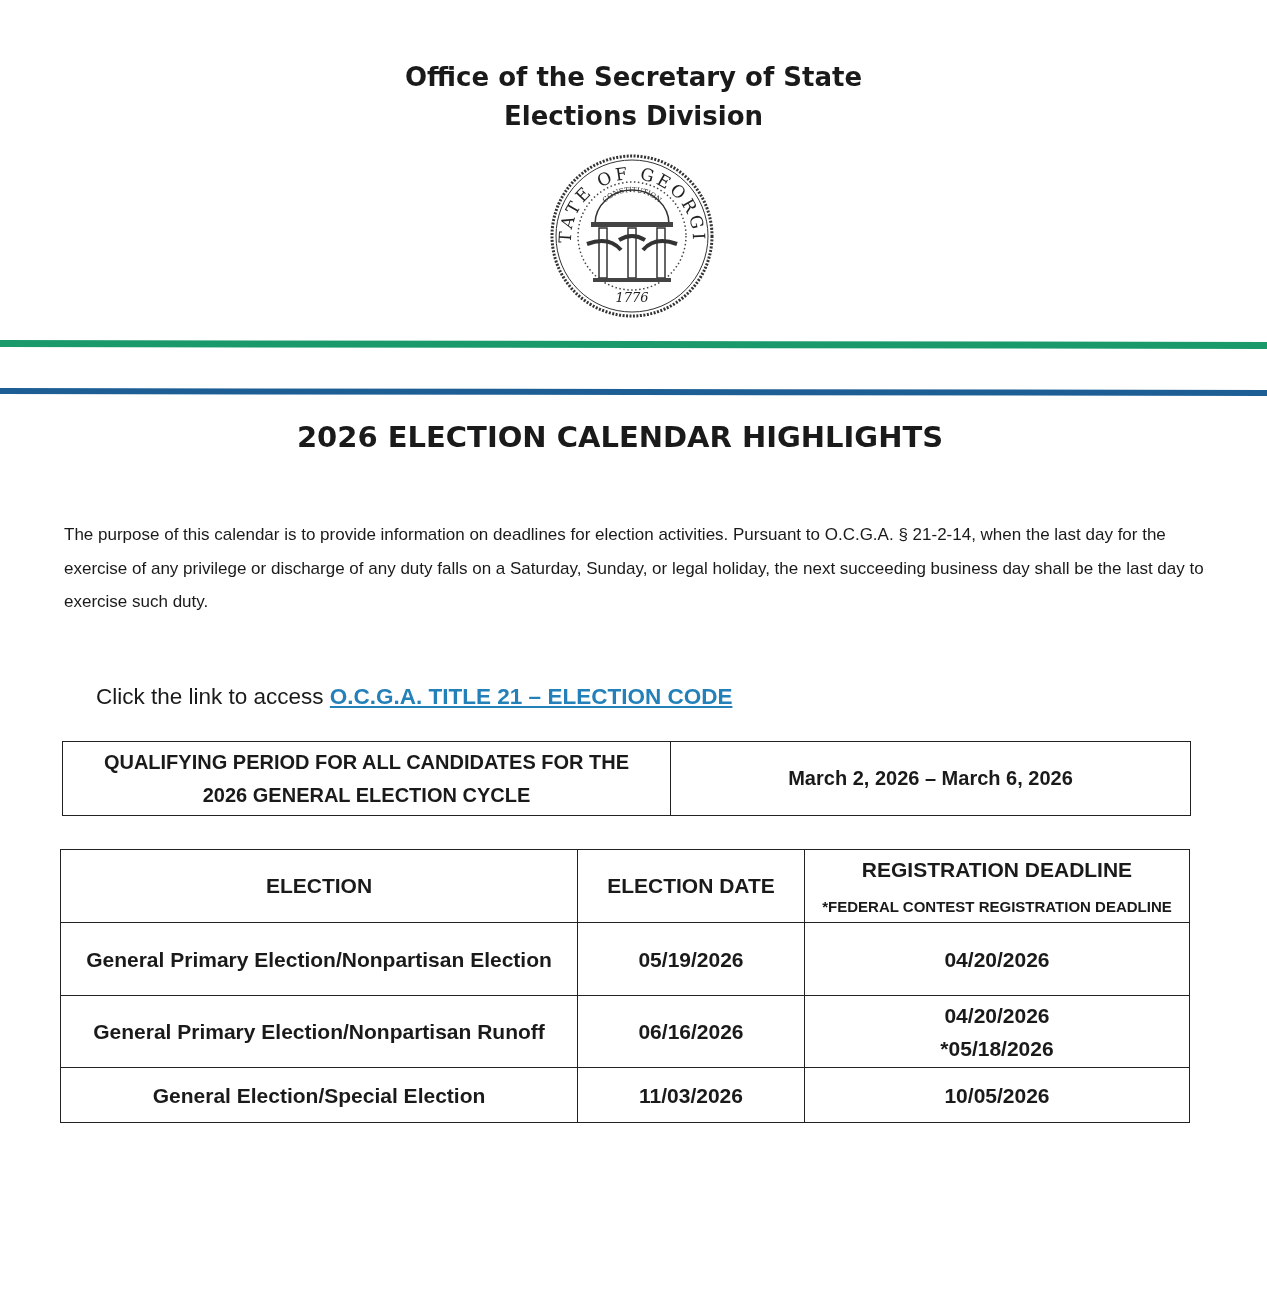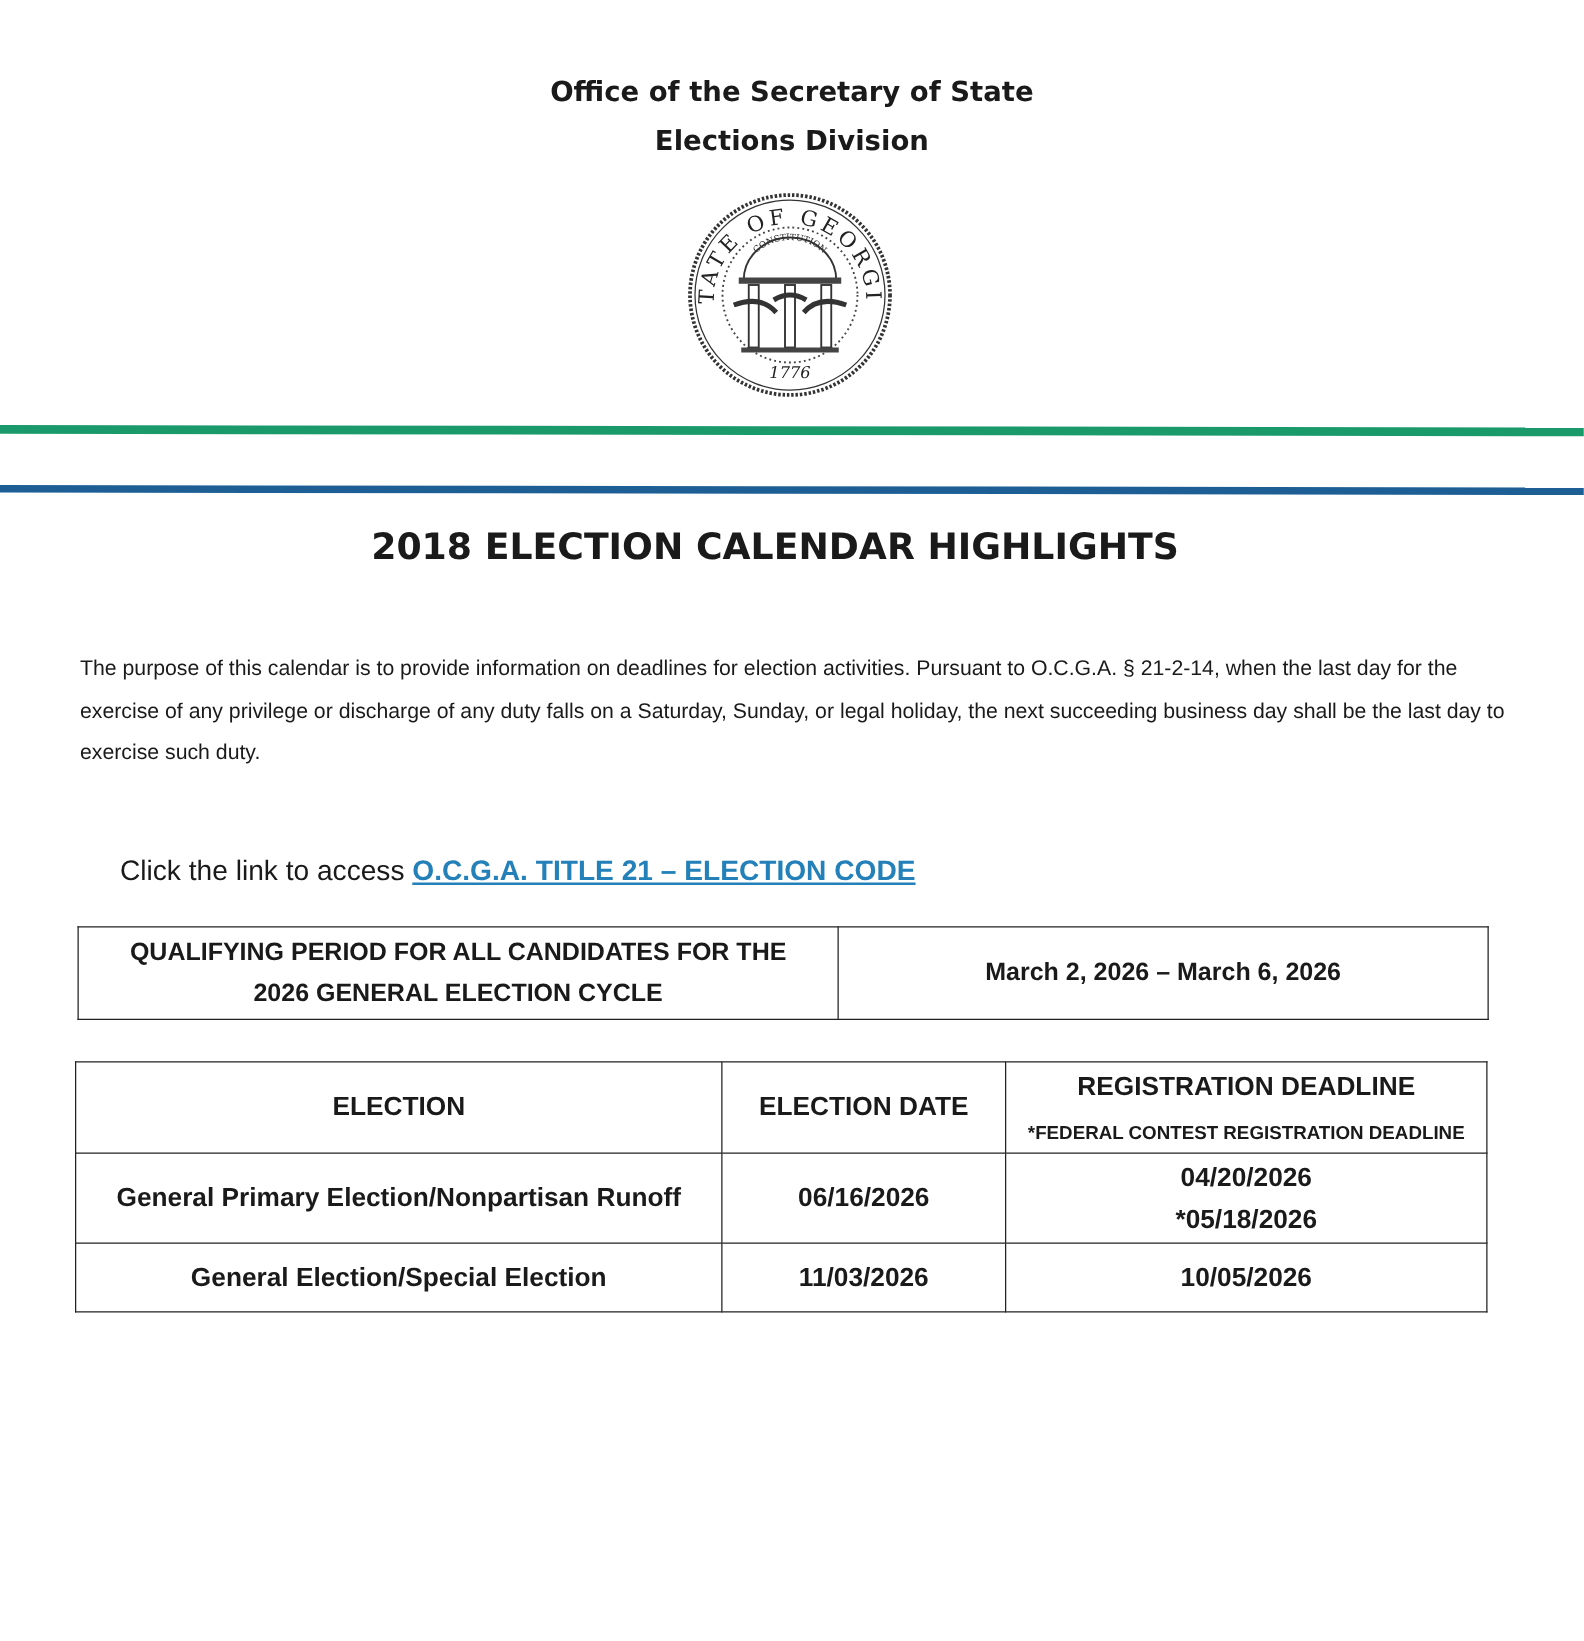--- a/index.html
+++ b/index.html
@@ -2,21 +2,21 @@
 <html><head>
   <meta charset="utf-8">
   <style>
     html, body { margin: 0; padding: 0; background: #ffffff; }
     body {
       width: 1267px; height: 1313px; position: relative; overflow: hidden;
       font-family: "Liberation Sans", "DejaVu Sans", sans-serif; color: #111;
     }
     .header-title {
       position: absolute; left: 0; width: 1267px; text-align: center;
-      font-family: "DejaVu Sans", sans-serif; font-weight: bold; font-size: 22px; color: #1a1a1a;
+      font-family: "DejaVu Sans", sans-serif; font-weight: bold; font-size: 26px; color: #1a1a1a;
     }
     #office-title { top: 62px; }
     #division-title { top: 101px; }
     .seal { position: absolute; left: 549px; top: 152px; width: 166px; height: 168px; }
     .rule { position: absolute; left: 0; width: 1267px; }
     .rule-green { top: 340px; height: 7px; background: #1a9a6a; transform: rotate(0.09deg); transform-origin: left; }
     .rule-blue { top: 388px; height: 6px; background: #1d5f95; transform: rotate(0.09deg); transform-origin: left; }
     .main-title {
       position: absolute; top: 420px; left: 0; width: 1240px; text-align: center;
       font-family: "DejaVu Sans", sans-serif; font-weight: bold; font-size: 29px; color: #1a1a1a;
@@ -75,21 +75,21 @@
     <rect x="108" y="76" width="8" height="50" fill="none" stroke="#333" stroke-width="1.5"></rect>
     <path d="M 38 92 Q 60 84 72 98 M 70 88 Q 83 80 96 88 M 94 98 Q 106 84 128 92" fill="none" stroke="#333" stroke-width="4"></path>
     <rect x="44" y="126" width="78" height="4" fill="#444"></rect>
     <text x="83" y="150" text-anchor="middle" font-family="DejaVu Serif, serif" font-size="13" fill="#222" font-style="italic">1776</text>
   </svg>
 </div>
 
 <div class="rule rule-green"></div>
 <div class="rule rule-blue"></div>
 
-<div class="main-title">2018 ELECTION CALENDAR HIGHLIGHTS</div>
+<div class="main-title">2026 ELECTION CALENDAR HIGHLIGHTS</div>
 
 <div class="intro">The purpose of this calendar is to provide information on deadlines for election activities. Pursuant to O.C.G.A. § 21-2-14, when the last day for the exercise of any privilege or discharge of any duty falls on a Saturday, Sunday, or legal holiday, the next succeeding business day shall be the last day to exercise such duty.</div>
 
 <div class="link-line">
   <span>Click the link to access </span><a>O.C.G.A. TITLE 21 – ELECTION CODE</a>
 </div>
 
 <table class="qual-table">
   <tbody>
       <tr>
@@ -105,20 +105,25 @@
 <table class="cal-table">
   <tbody>
       <tr>
     <th class="col-election">ELECTION</th>
     <th class="col-date">ELECTION DATE</th>
     <th>
       <span>REGISTRATION DEADLINE</span>
       <span class="sub">*FEDERAL CONTEST REGISTRATION DEADLINE</span>
     </th>
   </tr>
+  <tr class="r3">
+    <td>General Primary Election/Nonpartisan Election</td>
+    <td>05/19/2026</td>
+    <td><span>04/20/2026</span></td>
+  </tr>
   <tr class="r4">
     <td>General Primary Election/Nonpartisan Runoff</td>
     <td>06/16/2026</td>
     <td>
       <span>04/20/2026</span><br>
       <span>*05/18/2026</span>
     </td>
   </tr>
   <tr class="r5">
     <td>General Election/Special Election</td>

